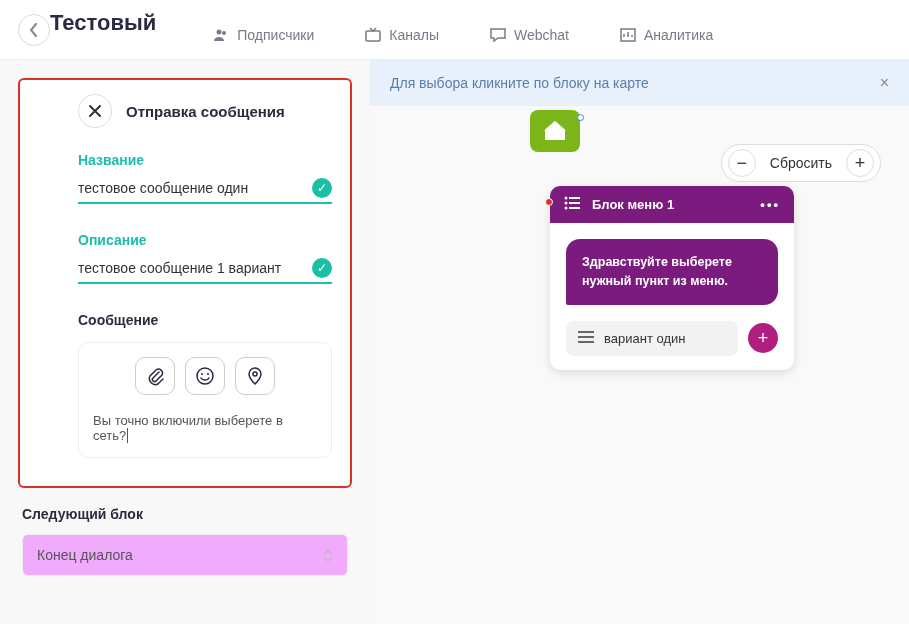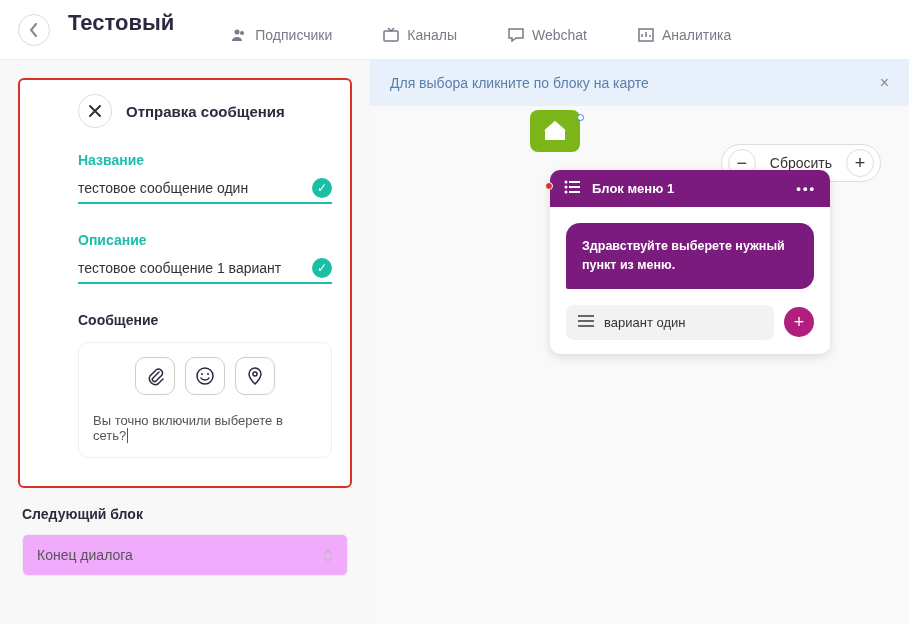--- a/index.html
+++ b/index.html
@@ -2,21 +2,21 @@
 <html><head>
 <meta charset="utf-8">
 <style>
 * { box-sizing: border-box; margin: 0; padding: 0; }
 body { font-family: -apple-system, BlinkMacSystemFont, "Segoe UI", Arial, sans-serif; background: #f8f8f8; width: 909px; height: 624px; overflow: hidden; position: relative; }
 
 
 .header { display: flex; align-items: flex-start; padding: 10px 18px 0 18px; background: #fff; border-bottom: 1px solid #eee; height: 60px; }
 .back-btn { width: 32px; height: 32px; border-radius: 50%; border: 1px solid #ddd; background: #fff; display: flex; align-items: center; justify-content: center; cursor: pointer; margin-top: 4px; }
 .back-btn svg { width: 10px; height: 14px; }
-.title-block { margin-left: 18px; }
+.title-block { margin-left: 0; }
 .title-main { font-size: 22px; font-weight: 700; color: #2b2b3f; }
 .title-sub { font-size: 13px; color: #8a8a9a; margin-top: 2px; }
 .tabs { display: flex; margin-left: 44px; gap: 26px; align-items: center; height: 100%; }
 .tab { display: flex; align-items: center; gap: 7px; font-size: 14px; color: #7a7a88; cursor: pointer; padding: 8px 12px; border-radius: 4px; }
 .tab.active { border: 1px solid #ddd; color: #333; background: #fff; box-shadow: 0 1px 2px rgba(0,0,0,0.04); }
 .tab svg { width: 18px; height: 18px; }
 
 
 .layout { display: flex; height: calc(100% - 60px); }
 .sidebar { width: 370px; padding: 18px; }
@@ -56,21 +56,21 @@
 
 
 .canvas-ctrl { position: absolute; top: 84px; right: 28px; display: flex; align-items: center; gap: 10px; background: #fff; border-radius: 20px; padding: 4px 6px; border: 1px solid #ddd; }
 .ctrl-btn { width: 28px; height: 28px; border-radius: 50%; border: 1px solid #ddd; background: #fff; display: flex; align-items: center; justify-content: center; cursor: pointer; font-size: 18px; color: #333; }
 .ctrl-label { font-size: 14px; color: #333; padding: 0 4px; }
 
 .home-node { position: absolute; top: 50px; left: 160px; width: 50px; height: 42px; background: #7cb519; border-radius: 8px; display: flex; align-items: center; justify-content: center; }
 .home-node svg { width: 28px; height: 28px; color: #fff; }
 .home-dot { position: absolute; right: -4px; top: 4px; width: 7px; height: 7px; border: 1.5px solid #2b8fd6; border-radius: 50%; background: #fff; }
 
-.menu-block { position: absolute; top: 110px; left: 180px; width: 280px; background: #fff; border-radius: 10px; box-shadow: 0 3px 10px rgba(0,0,0,0.12); overflow: visible; }
+.menu-block { position: absolute; top: 126px; left: 180px; width: 244px; background: #fff; border-radius: 10px; box-shadow: 0 3px 10px rgba(0,0,0,0.12); overflow: visible; }
 .menu-head { background: #7a1b7d; color: #fff; padding: 10px 14px; border-radius: 10px 10px 0 0; display: flex; align-items: center; gap: 10px; font-size: 13px; font-weight: 600; position: relative; }
 .menu-head-dot { position: absolute; left: -5px; top: 12px; width: 8px; height: 8px; background: #d93025; border-radius: 50%; border: 1px solid #fff; }
 .menu-dots { margin-left: auto; letter-spacing: 2px; cursor: pointer; }
 .menu-body { padding: 16px; }
 .msg-bubble { background: #7a1b7d; color: #fff; padding: 14px 16px; border-radius: 14px 14px 14px 2px; font-size: 12.5px; font-weight: 600; line-height: 1.5; }
 .menu-foot { padding: 0 16px 14px 16px; display: flex; align-items: center; gap: 10px; }
 .opt-item { flex: 1; background: #f2f2f2; border-radius: 8px; padding: 9px 12px; display: flex; align-items: center; gap: 10px; font-size: 13px; color: #333; }
 .opt-ic svg { width: 16px; height: 14px; color: #666; }
 .add-btn { width: 30px; height: 30px; background: #b11f7e; border-radius: 50%; color: #fff; display: flex; align-items: center; justify-content: center; font-size: 18px; cursor: pointer; }
 .list-ic svg { width: 18px; height: 14px; color: #fff; }

